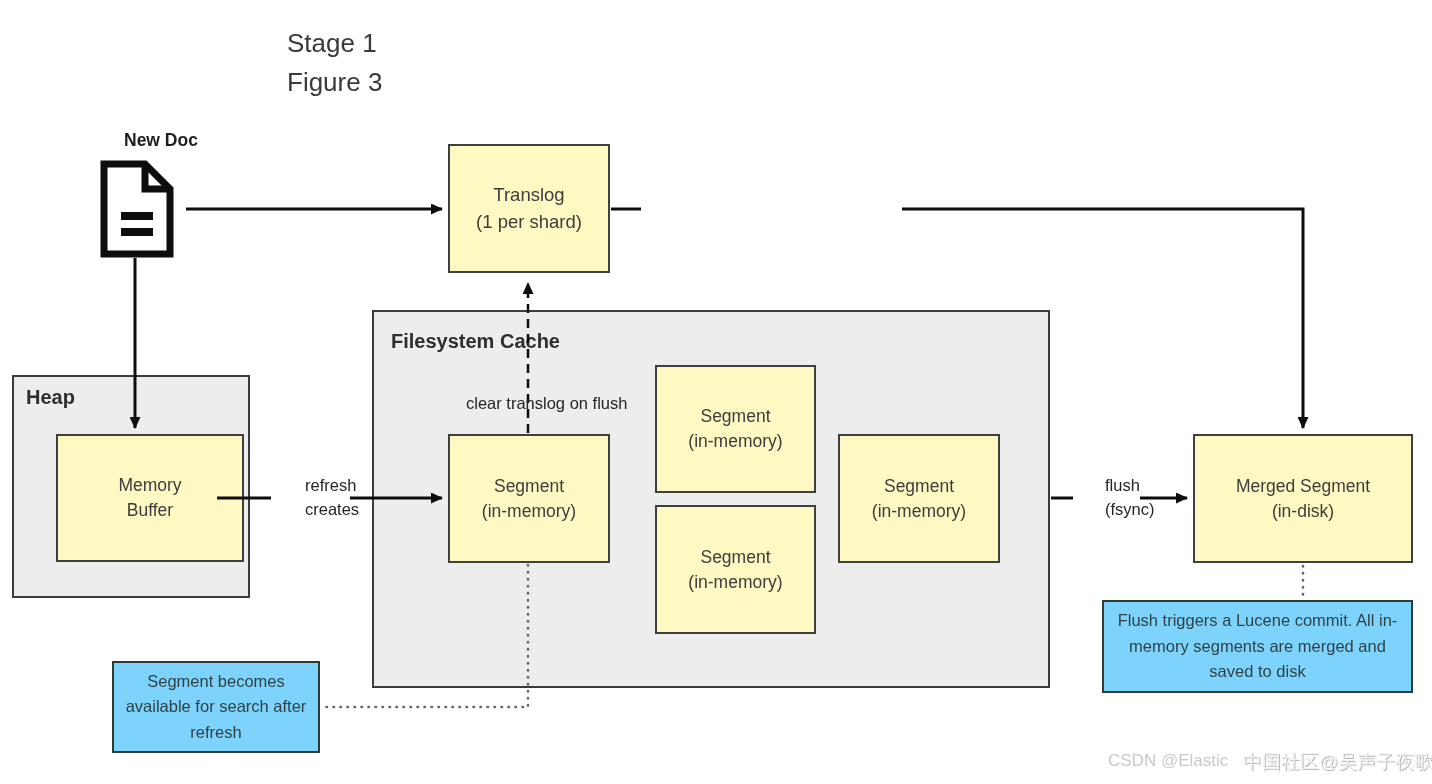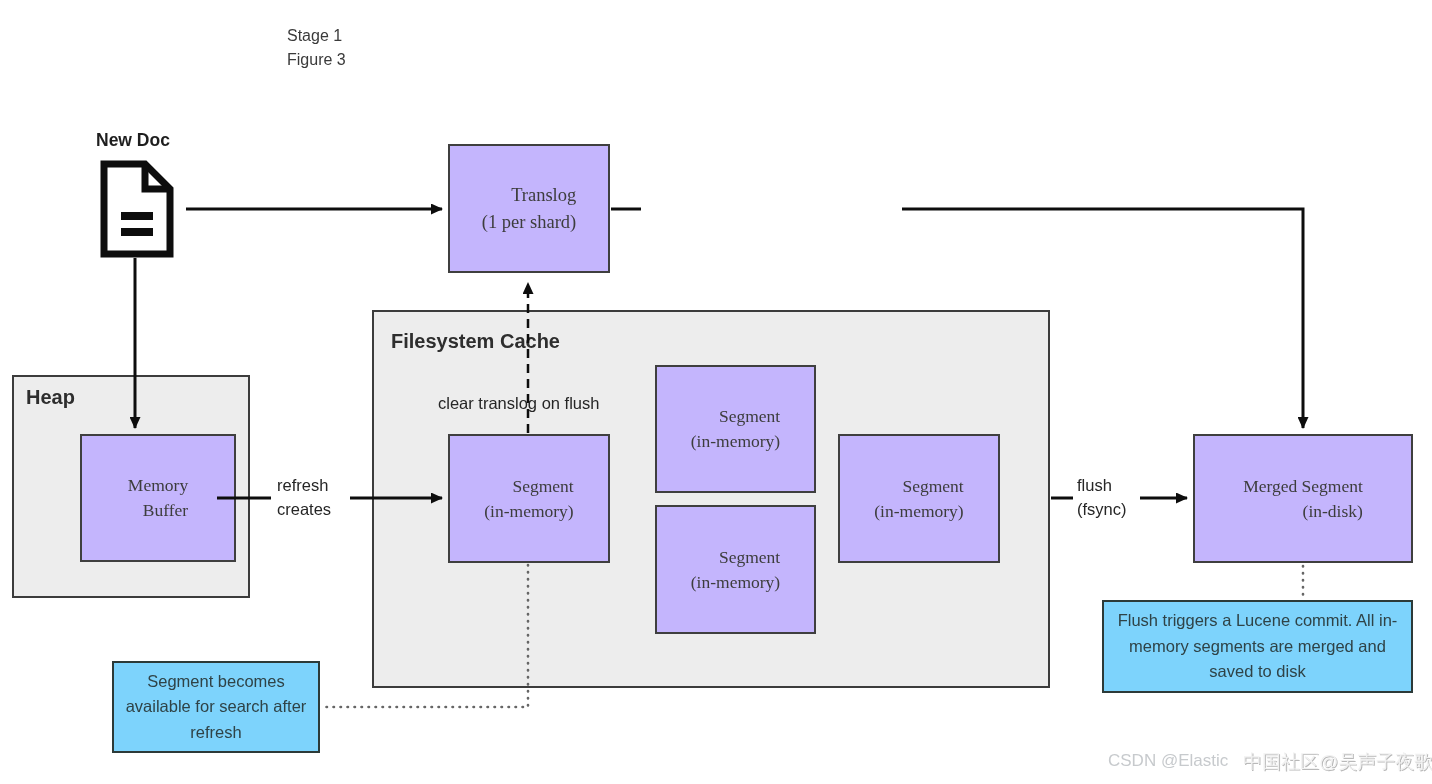--- a/index.html
+++ b/index.html
@@ -11,36 +11,36 @@
   .preline{white-space:pre-line;}
   
   .container{
     background:#ededed;border:2px solid #3c3c3c;box-sizing:border-box;z-index:1;
   }
   .container-title{
     position:absolute;font-weight:700;font-size:20px;color:#2e2e2e;z-index:3;
   }
   
   .node{
-    background:#c4b5fd;border:2px solid #3f3f3f;box-sizing:border-box;
-    display:flex;align-items:center;justify-content:center;text-align:right;
-    font-size:17.5px;line-height:1.42;color:#3d3d3d;z-index:2;font-family:Liberation Serif, serif;
+    background:#fef9c3;border:2px solid #3f3f3f;box-sizing:border-box;
+    display:flex;align-items:center;justify-content:center;text-align:center;
+    font-size:17.5px;line-height:1.42;color:#3d3d3d;z-index:2;
   }
   
   .note{
     background:#7dd3fc;border:2px solid #2c3a38;box-sizing:border-box;
     display:flex;align-items:center;justify-content:center;text-align:center;
     font-size:16.5px;line-height:1.55;color:#2f4347;z-index:2;padding:4px 10px;
   }
   
   .lbl{
-    font-size:16.5px;line-height:1.45;color:#262626;z-index:6;
+    font-size:16.5px;line-height:1.45;color:#262626;z-index:6;margin-left:28px;
   }
   .stage{
-    font-size:16px;line-height:1.5;color:#3a3a3a;z-index:2;
+    font-size:26px;line-height:1.5;color:#3a3a3a;z-index:2;
   }
   .bold{font-weight:700;}
   
   .wm-top{
     font-size:22px;color:#e2e5e8;z-index:0;white-space:nowrap;
   }
   .wm-bottom{
     font-size:17px;color:#c7cacd;z-index:7;white-space:nowrap;
   }
   .wm-emboss{
@@ -61,21 +61,21 @@
   <svg class="abs" style="left:99px;top:159px;z-index:2;" width="76" height="100" viewBox="0 0 76 100">
     <path d="M5 5 H46 L71 30 V95 H5 Z" fill="#ffffff" stroke="#0d0d0d" stroke-width="7" stroke-linejoin="miter"></path>
     <path d="M46 5 V30 H71" fill="none" stroke="#0d0d0d" stroke-width="7"></path>
     <line x1="22" y1="57" x2="54" y2="57" stroke="#0d0d0d" stroke-width="8"></line>
     <line x1="22" y1="73" x2="54" y2="73" stroke="#0d0d0d" stroke-width="8"></line>
   </svg>
 
   <div class="abs container" style="left:12px;top:375px;width:238px;height:223px;">
     <div class="container-title" style="left:12px;top:9px;">Heap</div>
   </div>
-  <div class="abs node preline" style="left:56px;top:434px;width:156px;height:128px;margin-left:24px;">Memory
+  <div class="abs node preline" style="left:56px;top:434px;width:188px;height:128px;">Memory
 Buffer</div>
 
   <div class="abs container" style="left:372px;top:310px;width:678px;height:378px;">
     <div class="container-title" style="left:17px;top:18px;">Filesystem Cache</div>
   </div>
 
   <div class="abs node preline" style="left:448px;top:144px;width:162px;height:129px;font-size:18.5px;">Translog
 (1 per shard)</div>
 
   <div class="abs node preline" style="left:448px;top:434px;width:162px;height:129px;">Segment

